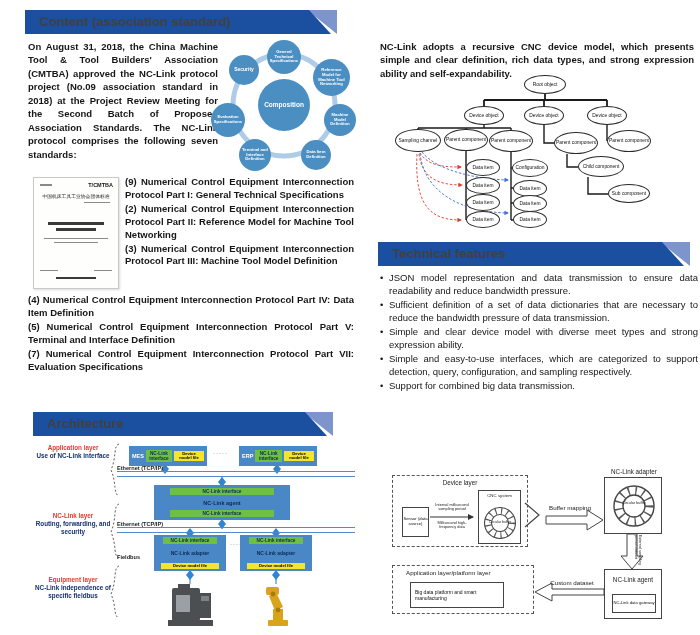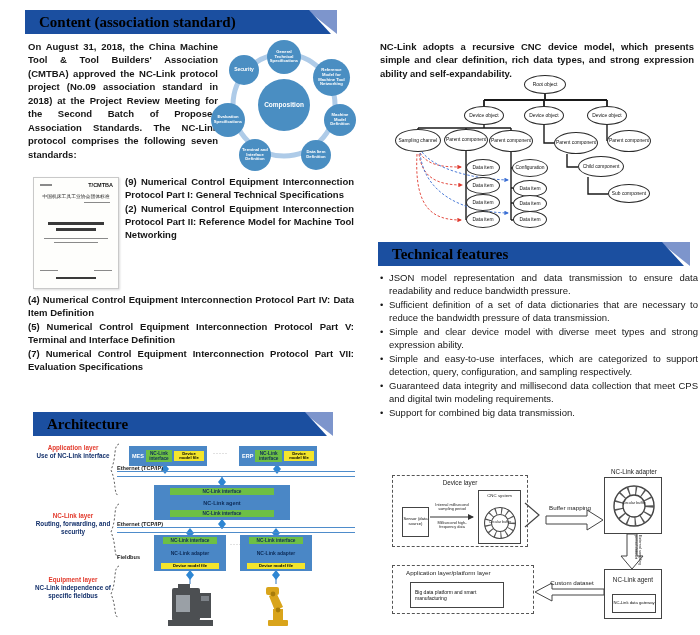--- a/index.html
+++ b/index.html
@@ -4,22 +4,22 @@
 <style>
   html,body{margin:0;padding:0;background:#fff;}
   #page{position:relative;width:700px;height:635px;background:#fff;overflow:hidden;
         font-family:"Liberation Sans","DejaVu Sans",sans-serif;color:#111;}
   
   .ribbon{position:absolute;height:24px;}
   .rb-light{position:absolute;right:0;top:0;width:30px;height:100%;background:#7d95cc;
             clip-path:polygon(0 0,100% 0,100% 100%);}
   .rb-dark{position:absolute;inset:0;background:#1b4fa0;
            clip-path:polygon(0 0,calc(100% - 28px) 0,calc(100% - 6px) 100%,0 100%);}
-  .rb-text{position:absolute;left:14px;top:0;line-height:24px;color:#000000;font-weight:bold;
-           font-size:15px;z-index:2;white-space:nowrap;font-family:Liberation Serif, serif;}
+  .rb-text{position:absolute;left:14px;top:0;line-height:24px;color:#404040;font-weight:bold;
+           font-size:13px;z-index:2;white-space:nowrap;}
   
   .para{position:absolute;font-size:9.5px;line-height:1.42;text-align:justify;color:#161616;font-weight:bold;}
   .stdlist p{margin:0 0 1px 0;font-size:9.5px;line-height:1.36;text-align:justify;color:#161616;font-weight:bold;}
   
   #composition{position:absolute;left:209px;top:36px;width:152px;height:138px;}
   .bub{position:absolute;border-radius:50%;background:#4a8ec2;color:#fff;display:flex;
        align-items:center;justify-content:center;text-align:center;font-size:4.2px;
        line-height:1.12;padding:2px;box-sizing:border-box;font-weight:bold;}
   .bub-center{font-size:6.5px;}
   
@@ -95,20 +95,21 @@
     <div class="dcbar" style="left:10px;top:60px;width:64px;height:1px;"></div>
     <div class="dcbar" style="left:20px;top:64px;width:44px;height:1px;"></div>
     <div class="dcbar" style="left:6px;top:92px;width:18px;height:1px;"></div>
     <div class="dcbar" style="right:6px;top:92px;width:18px;height:1px;"></div>
     <div class="dcbar dark" style="left:22px;top:99px;width:40px;height:2px;"></div>
   </div>
 
   <div class="stdlist abs" style="left:125px;top:176px;width:229px;">
     <p>(9) Numerical Control Equipment Interconnection Protocol Part I: General Technical Specifications</p>
     <p>(2) Numerical Control Equipment Interconnection Protocol Part II: Reference Model for Machine Tool Networking</p>
+    <p>(3) Numerical Control Equipment Interconnection Protocol Part III: Machine Tool Model Definition</p>
   </div>
   <div class="stdlist abs" style="left:28px;top:294px;width:326px;">
     <p>(4) Numerical Control Equipment Interconnection Protocol Part IV: Data Item Definition</p>
     <p>(5) Numerical Control Equipment Interconnection Protocol Part V: Terminal and Interface Definition</p>
     <p>(7) Numerical Control Equipment Interconnection Protocol Part VII: Evaluation Specifications</p>
   </div>
 
   <div class="ribbon" style="left:33px;top:412px;width:300px;">
     <div class="rb-light"></div>
     <div class="rb-dark"></div>
@@ -289,21 +290,20 @@
     <div class="rb-light"></div>
     <div class="rb-dark"></div>
     <span class="rb-text">Technical features</span>
   </div>
 
   <ul id="features">
     <li>JSON model representation and data transmission to ensure data readability and reduce bandwidth pressure.</li>
     <li>Sufficient definition of a set of data dictionaries that are necessary to reduce the bandwidth pressure of data transmission.</li>
     <li>Simple and clear device model with diverse meet types and strong expression ability.</li>
     <li>Simple and easy-to-use interfaces, which are categorized to support detection, query, configuration, and sampling respectively.</li>
-    <li>Guaranteed data integrity and millisecond data collection that meet CPS and digital twin modeling requirements.</li>
     <li>Support for combined big data transmission.</li>
   </ul>
 
   <div id="flow">
     <svg class="abs" style="left:0;top:0;" width="318" height="166" viewBox="0 0 318 166">
       <defs>
         <marker id="fk" markerWidth="6" markerHeight="6" refX="5" refY="3" orient="auto">
             <path d="M0,0 L6,3 L0,6 Z" fill="#333"></path>
           </marker>
       </defs>

